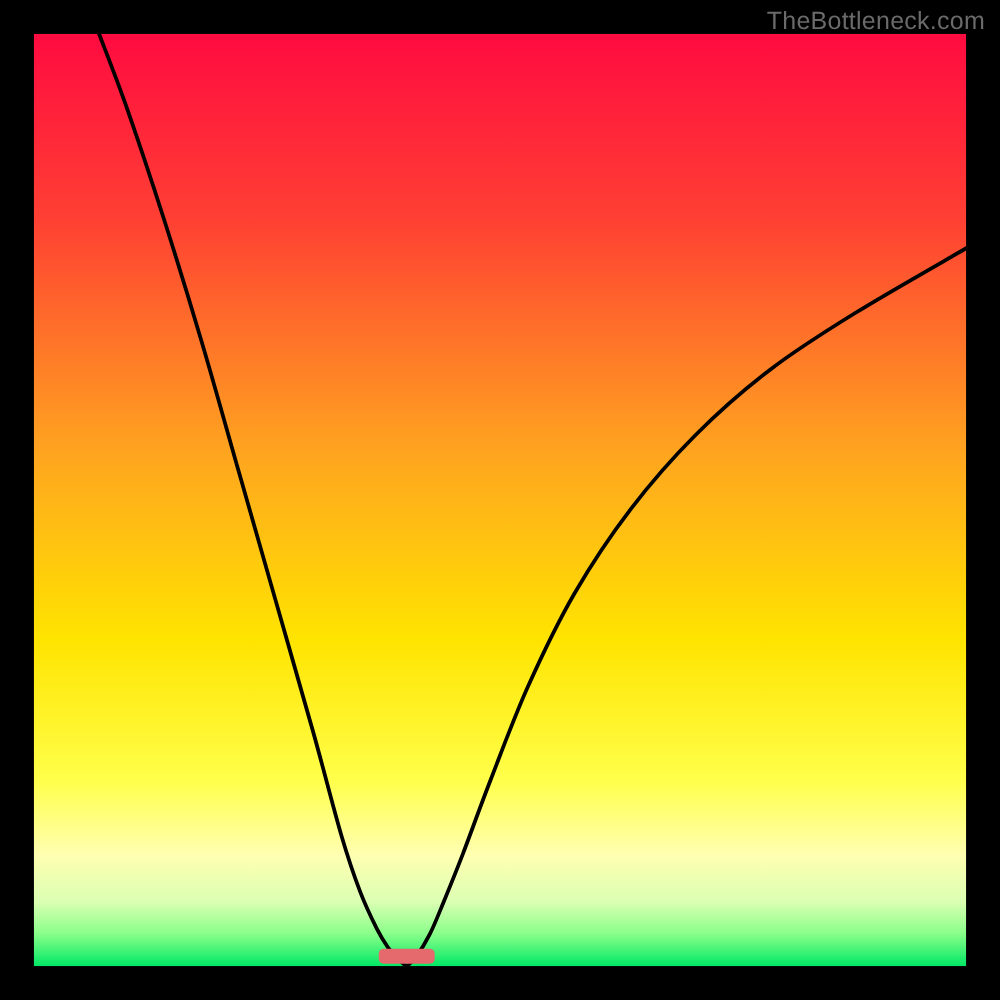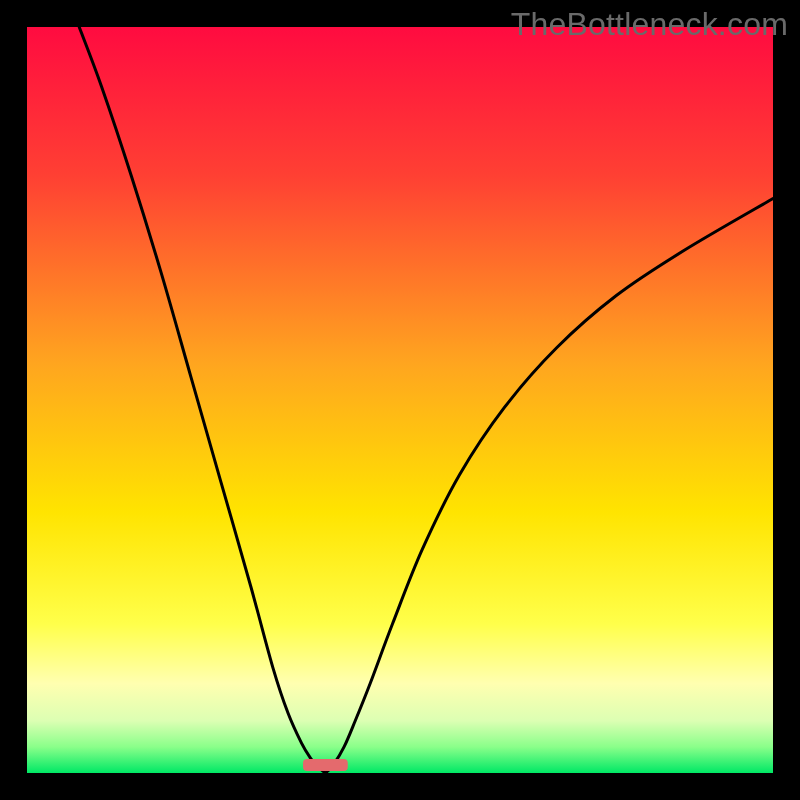--- a/index.html
+++ b/index.html
@@ -15,21 +15,21 @@
     position: relative;
     width: 800px;
     height: 800px;
     background: #000000;
   }
   .watermark {
     position: absolute;
     top: 6px;
     right: 12px;
     color: #6a6a6a;
-    font-size: 32px;
+    font-size: 20px;
     font-weight: 400;
     letter-spacing: 0.2px;
     z-index: 10;
     user-select: none;
     margin-left: 12px;
   }
   .plot {
     position: absolute;
     left: 27px;
     top: 27px;

